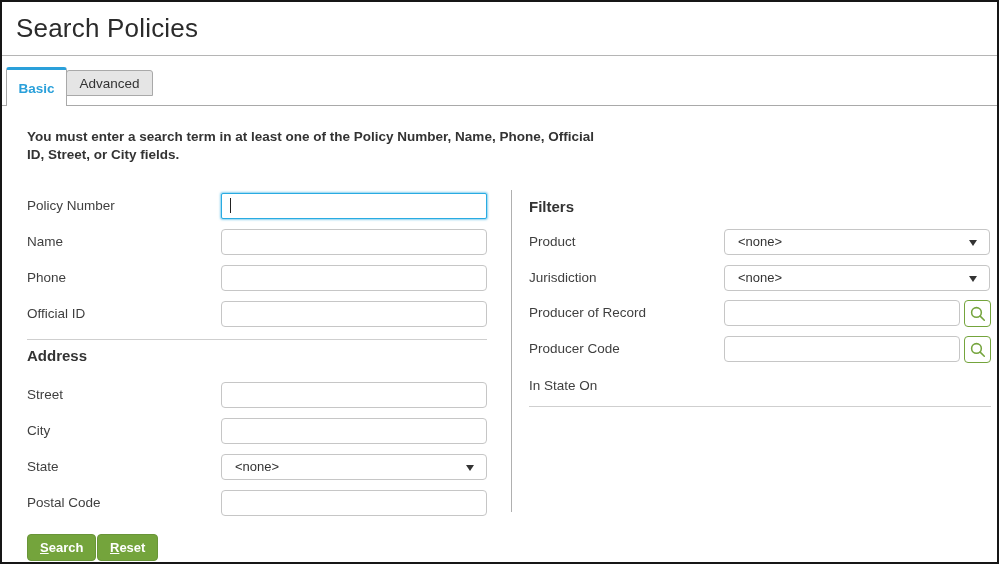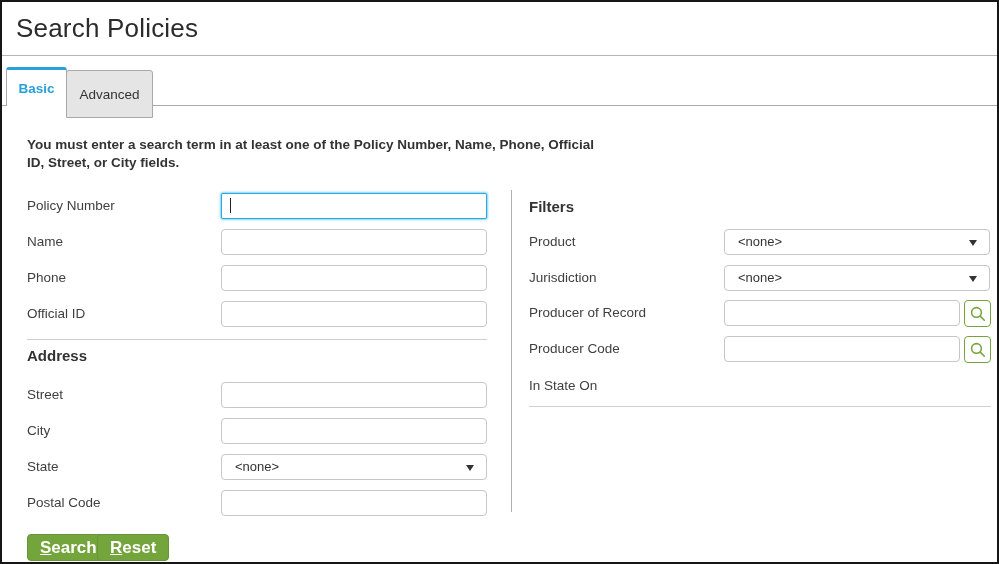--- a/index.html
+++ b/index.html
@@ -18,28 +18,28 @@
   
   .tabstrip-rule { position:absolute; left:0; top:103px; width:100%; height:1px; background:#a9a9a9; }
   .tab-basic {
     position:absolute; left:4px; top:65px; width:61px; height:39px; z-index:2;
     background:#fff; border:1px solid #a9a9a9; border-bottom:none;
     border-top:3px solid #2aa0da; border-radius:3px 3px 0 0;
     color:#2aa0da; font-weight:bold; font-size:13.5px;
     display:flex; align-items:center; justify-content:center; cursor:pointer;
   }
   .tab-advanced {
-    position:absolute; left:64px; top:68px; width:87px; height:48px; z-index:1;
+    position:absolute; left:64px; top:68px; width:87px; height:26px; z-index:1;
     background:#e5e5e5; border:1px solid #a9a9a9; border-radius:3px 3px 0 0;
     color:#333; font-size:13.5px;
     display:flex; align-items:center; justify-content:center; cursor:pointer;
   }
 
   .message {
-    position:absolute; left:25px; top:134px; width:585px;
+    position:absolute; left:25px; top:126px; width:585px;
     font-size:13.5px; font-weight:bold; color:#333; line-height:18px;
   }
 
   .lbl { position:absolute; font-size:13.5px; color:#3f3f3f; line-height:26px; white-space:nowrap; }
   .hdr { position:absolute; font-size:15px; color:#333; font-weight:bold; line-height:18px; }
 
   .tbox {
     position:absolute; width:266px; height:26px;
     border:1px solid #c6c6c6; border-radius:4px; background:#fff;
     font-family:"Liberation Sans", sans-serif; font-size:13px; color:#333; padding:0 8px;
@@ -79,21 +79,21 @@
     display:flex; align-items:center; justify-content:center; cursor:pointer;
   }
 
   .vrule { position:absolute; left:509px; top:188px; width:1px; height:322px; background:#b0b0b0; }
   .hrule-left { position:absolute; left:25px; top:337px; width:460px; height:1px; background:#cfcfcf; }
   .hrule-right { position:absolute; left:527px; top:404px; width:462px; height:1px; background:#cfcfcf; }
 
   .btn {
     position:absolute; top:532px; height:27px; padding:0 12px;
     background:#74a43c; border:1px solid #699538; border-radius:4px;
-    color:#fff; font-family:"Liberation Sans", sans-serif; font-size:17px; font-weight:bold;
+    color:#fff; font-family:"Liberation Sans", sans-serif; font-size:13px; font-weight:bold;
     cursor:pointer; display:flex; align-items:center; justify-content:center;
   }
   .btn span { display:block; }
   .btn span::first-letter { text-decoration:underline; }
 </style>
 </head>
 <body>
 
 <div class="page">
 

